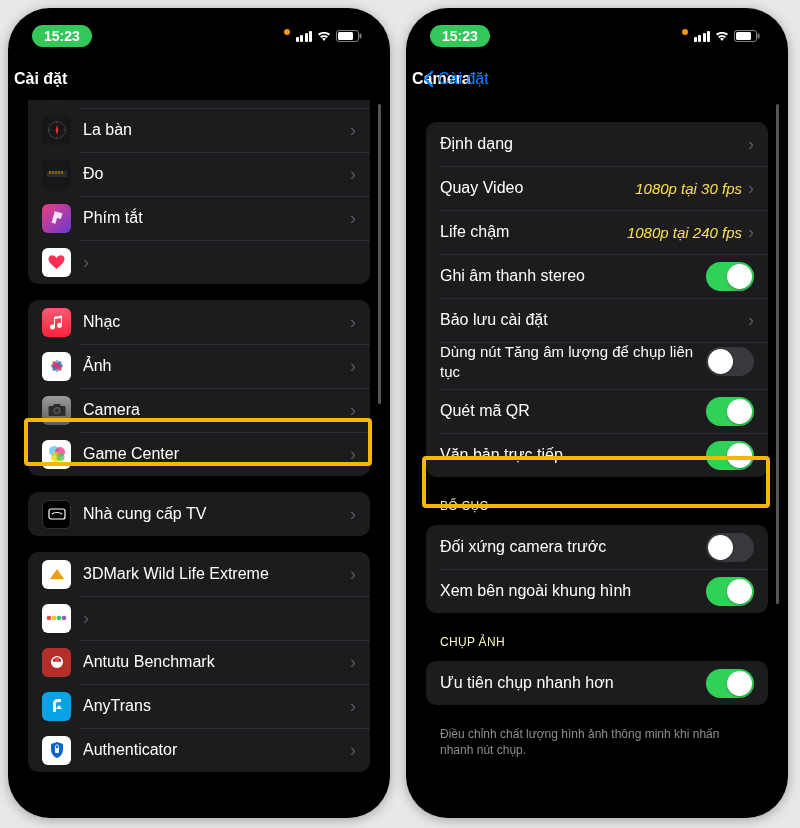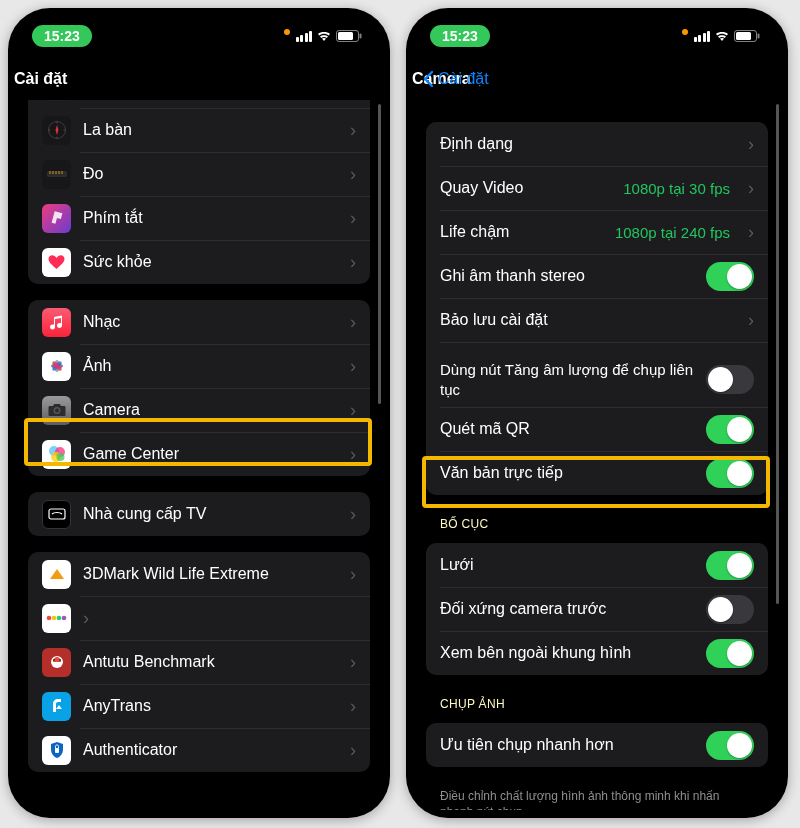--- a/index.html
+++ b/index.html
@@ -136,23 +136,24 @@
       justify-content: center;
       font-size: 15px;
       color: #fff;
     }
     .row-label {
       flex: 1;
       color: #fff;
       font-size: 16px;
     }
     .row-value {
-      color: #22c55e;
+      color: #fde047;
       font-size: 15px;
-      margin-right: 18px;
+      margin-right: 6px;
+      font-style: italic;
     }
     .chevron {
       color: #59595e;
       font-size: 18px;
       font-weight: 300;
     }
     .switch {
       width: 48px;
       height: 29px;
       border-radius: 15px;
@@ -186,21 +187,21 @@
       padding: 6px 28px;
       line-height: 1.3;
     }
     .highlight-box {
       position: absolute;
       border: 4px solid #f5b800;
       border-radius: 4px;
       pointer-events: none;
       z-index: 30;
     }
-    .row.twoline { padding-top:18px; padding-bottom:8px; }
+    .row.twoline { padding-top:0; padding-bottom:8px; }
     .row.twoline .row-label { line-height:1.3; font-size:15px; padding-right:8px;}
     .cutoff-top { margin-top:-36px; }
   </style>
 </head>
 <body>
 
 <div class="phone">
   <div class="screen">
     <div class="notch"></div>
     <div class="status-bar">
@@ -281,21 +282,20 @@
           </div>
           <div class="row-label">Phím tắt</div>
           <span class="chevron">›</span>
         </div>
         <div class="row">
           <div class="app-icon" style="background:#fff">
             <svg width="17" height="15" viewBox="0 0 17 15">
                 <path d="M8.5 14 C4 10 0.5 7 0.5 4 C0.5 1.8 2.2 0.3 4.3 0.3 C5.8 0.3 7.3 1.2 8.5 3 C9.7 1.2 11.2 0.3 12.7 0.3 C14.8 0.3 16.5 1.8 16.5 4 C16.5 7 13 10 8.5 14 Z" fill="#ff2d55"></path>
               </svg>
           </div>
-          <div class="row-label">Sức khỏe</div>
           <span class="chevron">›</span>
         </div>
       </div>
 
       <div class="section">
         <div class="row">
           <div class="app-icon" style="background:linear-gradient(180deg,#fb5b74,#fa233b)">
             <svg width="14" height="15" viewBox="0 0 14 15">
                 <path d="M4 2 L12 0.5 L12 10.5 C12 12 11 13 9.5 13 S7 12 7 10.5 S8 8 9.5 8 C10 8 10.5 8.1 11 8.3 L11 3 L5 4 L5 12 C5 13.5 4 14.5 2.5 14.5 S0 13.5 0 12 S1 9.5 2.5 9.5 C3 9.5 3.5 9.6 4 9.8 Z" fill="#fff"></path>
               </svg>
@@ -501,26 +501,20 @@
           <div class="row-label">Văn bản trực tiếp</div>
           <div class="switch on">
               <div class="knob"></div>
             </div>
         </div>
       </div>
 
       <div class="section-header">BỐ CỤC</div>
       <div class="section no-icon tight-top">
         <div class="row">
-          <div class="row-label">Lưới</div>
-          <div class="switch on">
-              <div class="knob"></div>
-            </div>
-        </div>
-        <div class="row">
           <div class="row-label">Đối xứng camera trước</div>
           <div class="switch off">
               <div class="knob"></div>
             </div>
         </div>
         <div class="row">
           <div class="row-label">Xem bên ngoài khung hình</div>
           <div class="switch on">
               <div class="knob"></div>
             </div>

